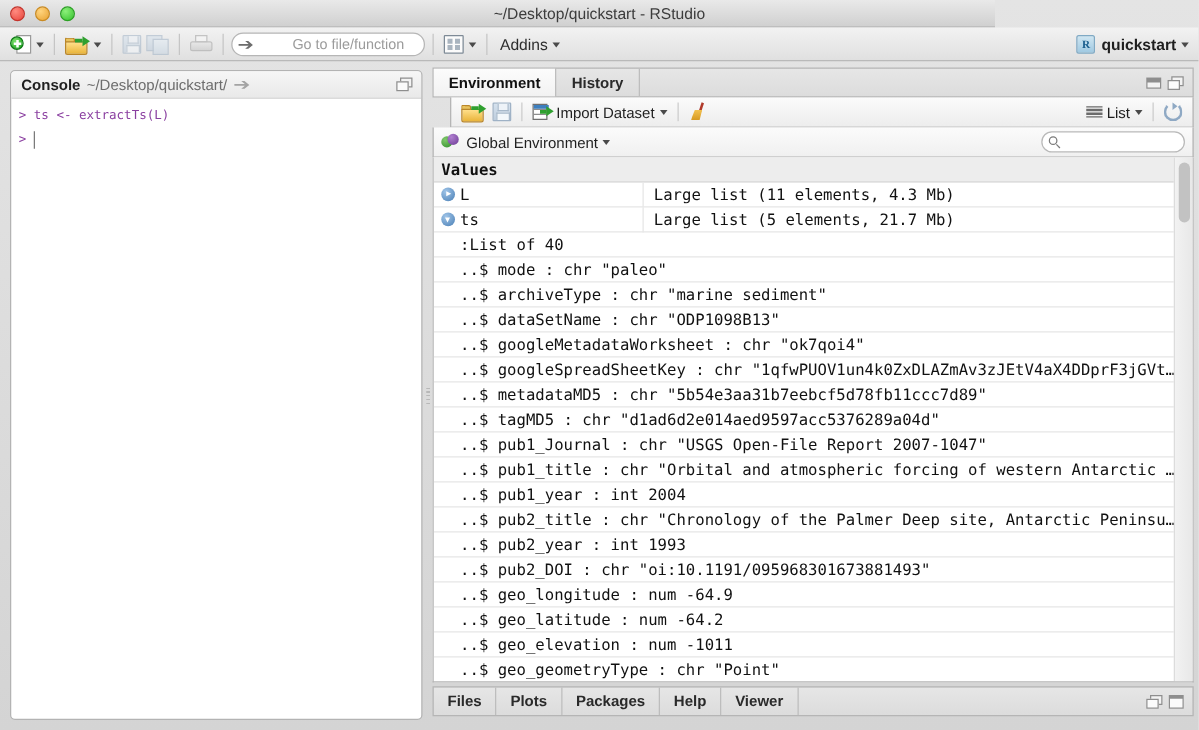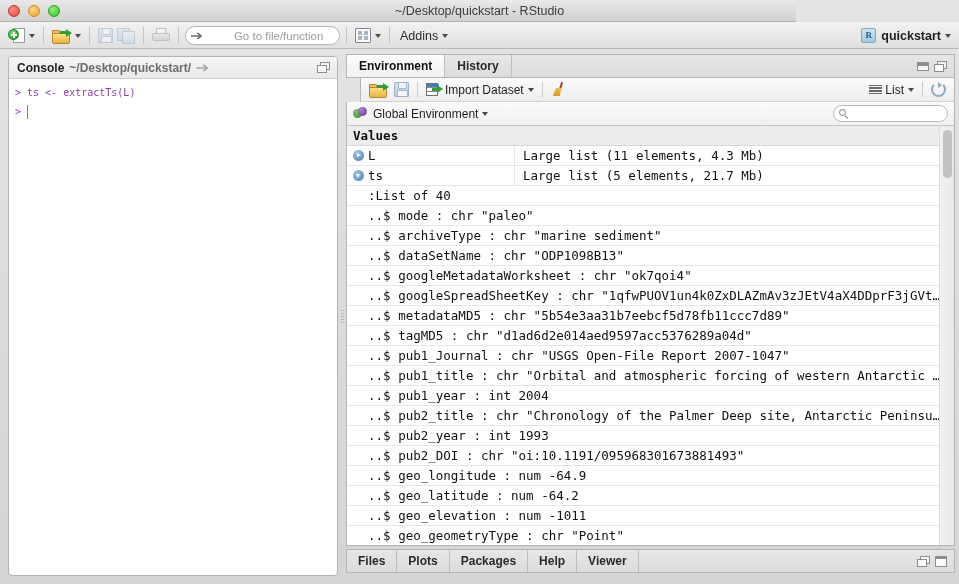--- a/index.html
+++ b/index.html
@@ -263,21 +263,21 @@
   .console-header {
     position: relative;
     height: 22px;
     background: linear-gradient(to bottom, #f6f6f6 0%, #e9e9e9 100%);
     border-bottom: 1px solid #cfcfcf;
     display: flex; align-items: center;
     padding-left: 8px;
     box-sizing: border-box;
   }
   .console-title { font-size: 12px; font-weight: bold; color: #1f1f1f; }
-  .console-path { font-size: 12px; color: #6d6d6d; margin-left: 5px; font-weight: bold; }
+  .console-path { font-size: 12px; color: #6d6d6d; margin-left: 5px; }
   .console-share {
     margin-left: 6px;
     font-size: 13px; color: #a4a4a4;
     line-height: 1;
     transform: scaleX(1.25);
   }
   .console-max {
     position: absolute; right: 7px; top: 5px;
     width: 13px; height: 11px;
   }

